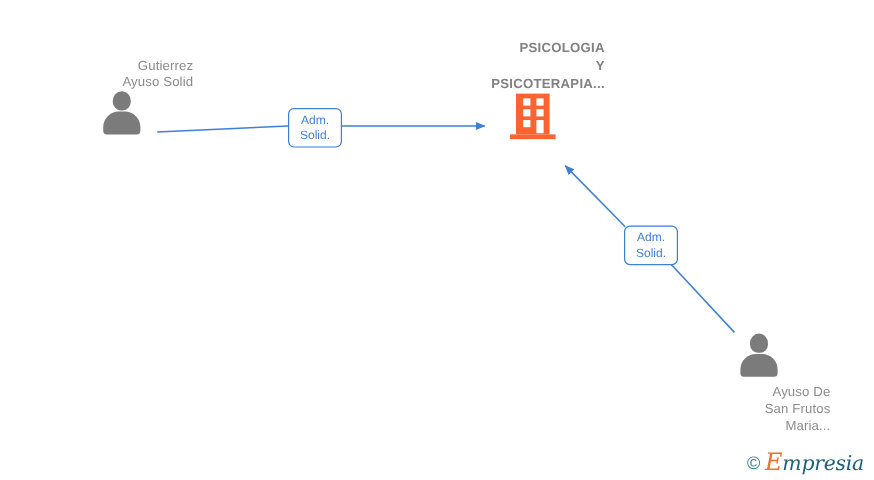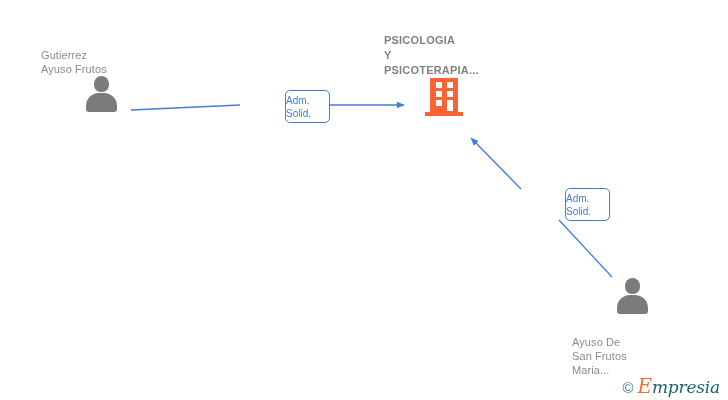--- a/index.html
+++ b/index.html
@@ -24,21 +24,21 @@
     position: absolute;
     left: 0;
     top: 0;
     width: 728px;
     height: 400px;
   }
 
   
   .node {
     position: absolute;
-    text-align: left;
+    text-align: right;
   }
   .node-label {
     color: #8c8c8c;
     font-size: 11px;
     line-height: 14px;
     white-space: pre-line;
     letter-spacing: .1px;
   }
   .node-label.company {
     font-weight: bold;
@@ -114,24 +114,23 @@
   
   .edge-label {
     position: absolute;
     box-sizing: border-box;
     background: #ffffff;
     border: 1px solid #3f7fd6;
     border-radius: 5px;
     color: #3f7fd6;
     font-size: 10px;
     line-height: 13px;
-    text-align: left;
+    text-align: center;
     padding: 3px 0 2px 0;
     white-space: pre-line;
-    margin-left: 45px;
   }
 
   
   #watermark {
     position: absolute;
     right: 8px;
     bottom: 4px;
     display: flex;
     align-items: center;
     gap: 4px;
@@ -172,21 +171,21 @@
 
     <path d="M285,105 L404,105" stroke="#3f7fd6" stroke-width="1.3" fill="none" marker-end="url(#arrowblue)"></path>
 
     <path d="M521,189 L471,138" stroke="#3f7fd6" stroke-width="1.3" fill="none" marker-end="url(#arrowblue)"></path>
 
     <path d="M612,277 L559,220" stroke="#3f7fd6" stroke-width="1.3" fill="none"></path>
   </svg>
 
   <div class="node" id="node-person-left" style="left:41px; top:48px; width:120px;">
     <div class="node-label">Gutierrez
-Ayuso Frutos</div>
+Ayuso Solid</div>
     <div class="person-icon">
       <div class="head"></div>
       <div class="body"></div>
     </div>
   </div>
 
   <div class="node" id="node-company" style="left:384px; top:33px; width:120px;">
     <div class="node-label company">PSICOLOGIA
 Y
 PSICOTERAPIA...</div>
@@ -200,21 +199,21 @@
       <div class="door" style="left:22px; top:22px;"></div>
       <div class="base"></div>
     </div>
   </div>
 
   <div class="node" id="node-person-bottom" style="left:572px; top:278px; width:120px;">
     <div class="person-icon">
       <div class="head"></div>
       <div class="body"></div>
     </div>
-    <div class="node-label" style="margin-top:21px;">Ayuso De
+    <div class="node-label" style="margin-top:6px;">Ayuso De
 San Frutos
 Maria...</div>
   </div>
 
   <div class="edge-label" style="left:240px; top:90px; width:45px; height:33px;">Adm.
 Solid.</div>
 
   <div class="edge-label" style="left:520px; top:188px; width:45px; height:33px;">Adm.
 Solid.</div>
 

